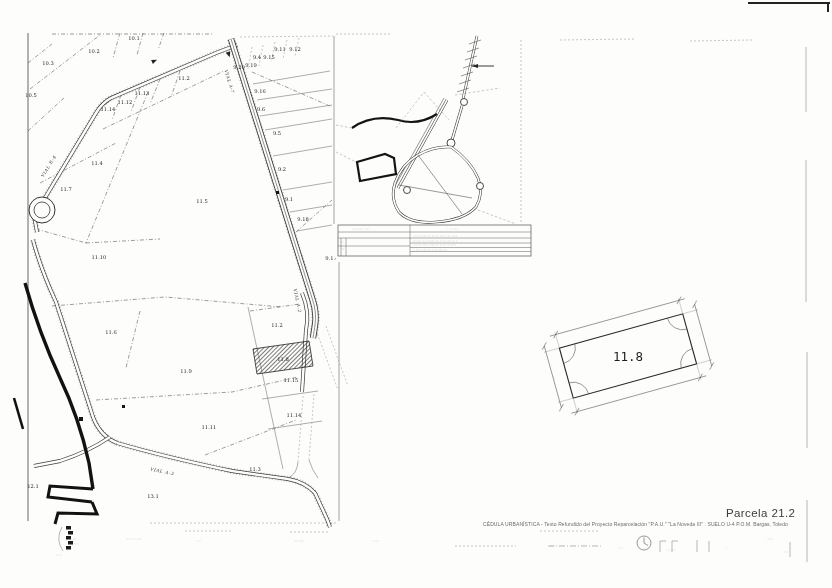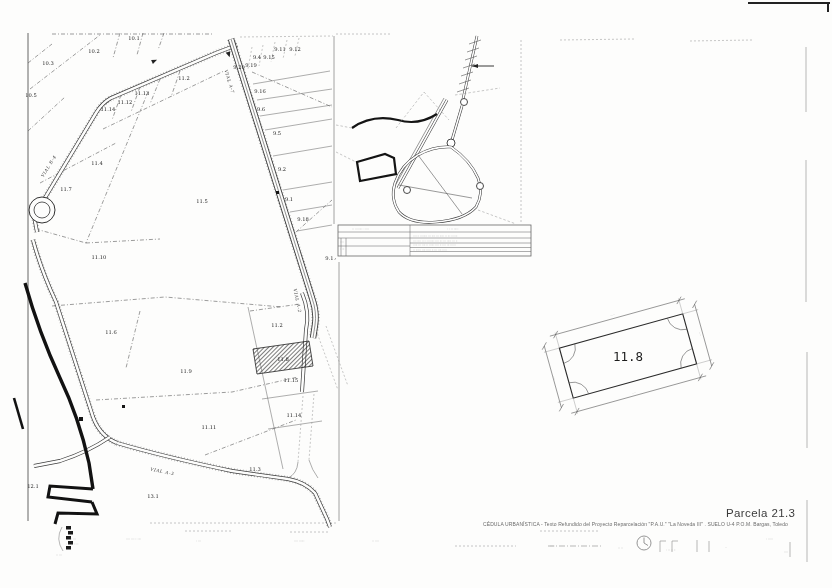--- a/index.html
+++ b/index.html
@@ -315,17 +315,17 @@
         <text x="725" y="549" class="micro" font-size="3.2">··</text>
         <text x="766" y="540" class="micro" font-size="3">· ·····</text>
         <text x="784" y="553" class="micro" font-size="3">····</text>
         <text x="613" y="316" class="microc" font-size="3" transform="rotate(-15.5 613 316)">·····</text>
         <text x="634" y="394" class="microc" font-size="3" transform="rotate(-15.5 634 394)">····</text>
         <text x="553" y="378" class="microc" font-size="3" transform="rotate(74.5 553 378)">····</text>
         <text x="699" y="334" class="microc" font-size="3" transform="rotate(74.5 699 334)">····</text>
       </g>
   </svg>
 
-  <div class="sheet-title">Parcela 21.3</div>
+  <div class="sheet-title">Parcela 21.2</div>
   <div class="sheet-subtitle">CÉDULA URBANÍSTICA - Texto Refundido del Proyecto Reparcelación "P.A.U." "La Noveda III" . SUELO U-4 P.O.M. Bargas, Toledo</div>
   <div class="tr-corner-h"></div>
   <div class="tr-corner-v"></div>
 </div>
 
 </body></html>

